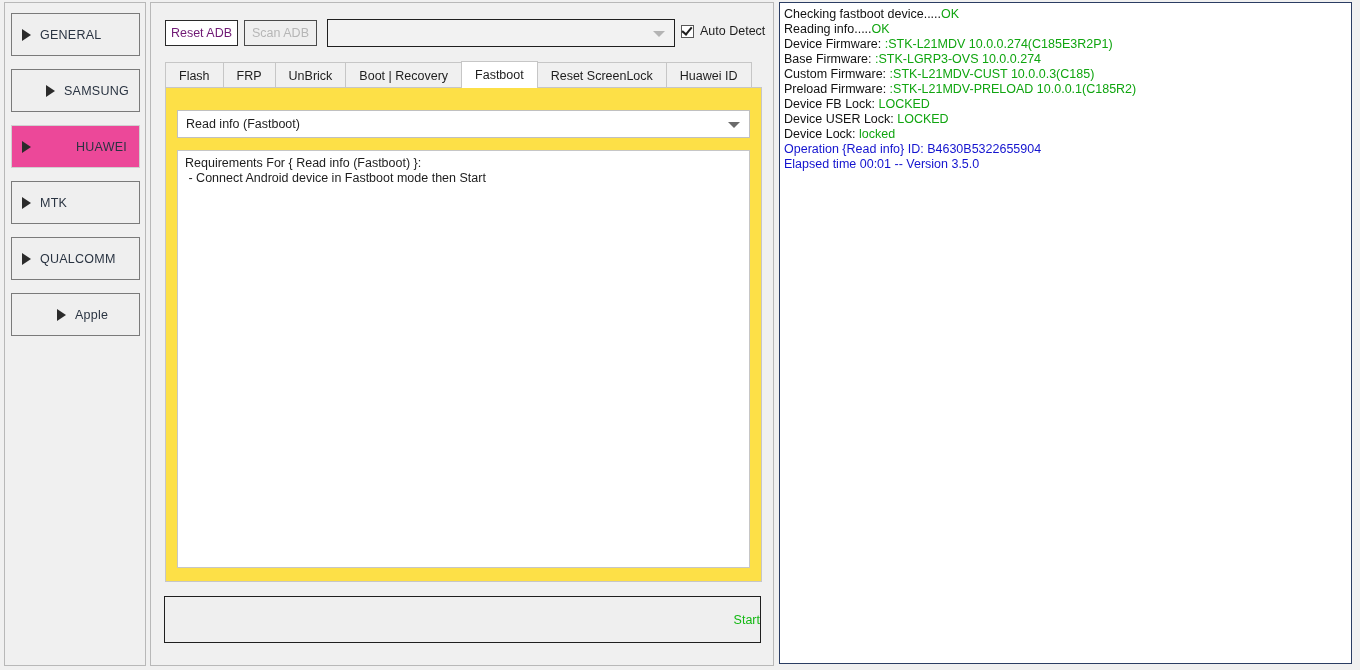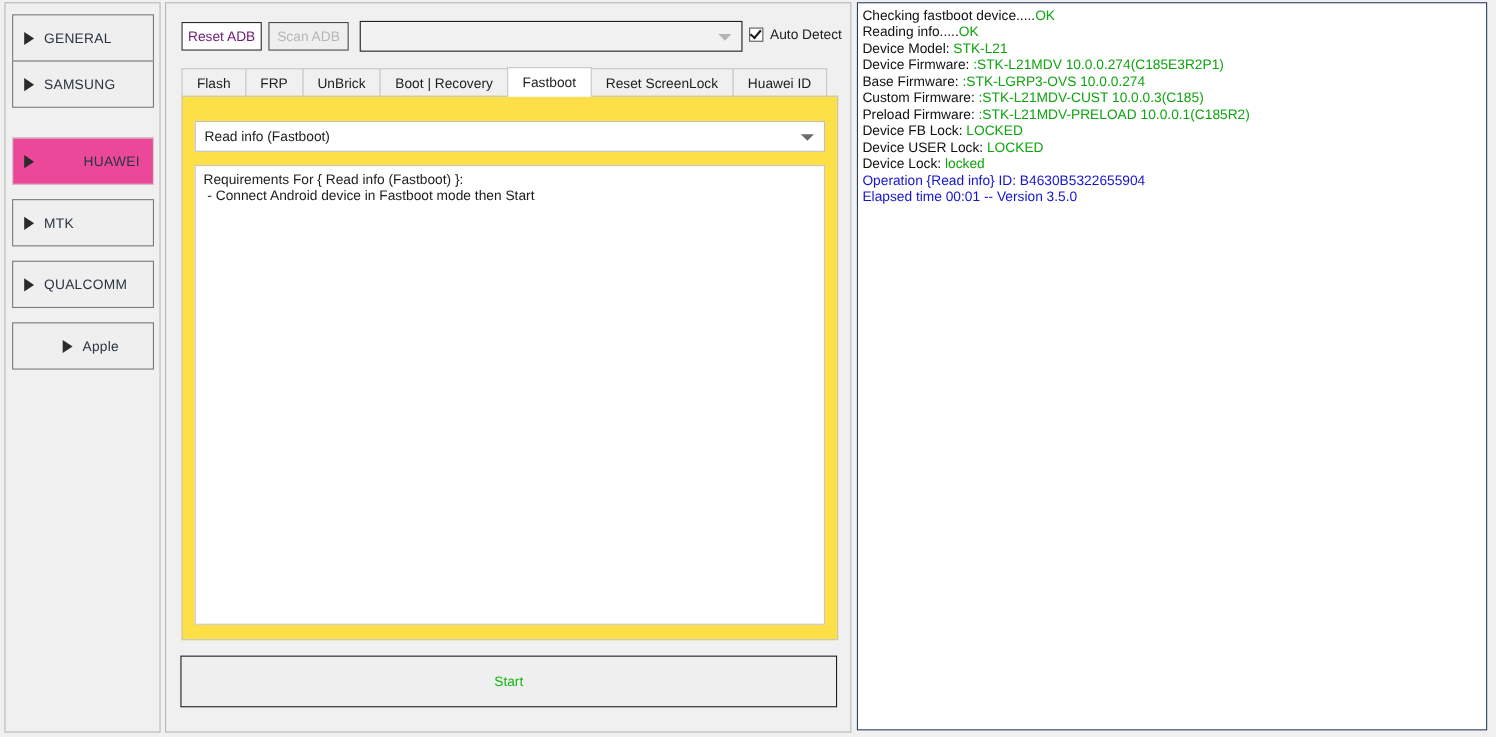--- a/index.html
+++ b/index.html
@@ -221,21 +221,21 @@
 
   #start-button {
     position: absolute;
     left: 13px; top: 593px;
     width: 597px; height: 47px;
     background: #efefef;
     border: 1px solid #1f1f1f;
     box-sizing: border-box;
     display: flex;
     align-items: center;
-    justify-content: center;
+    justify-content: flex-end;
     cursor: default;
   }
   #start-button .start-label {
     font-size: 12.5px;
     color: #14b814;
   }
 
   
   #logpanel {
     position: absolute;
@@ -259,21 +259,21 @@
 </head>
 <body>
 
 <div id="app">
 
   <div id="sidebar">
       <div class="side-item" style="top: 10px;">
         <span class="side-arrow"></span>
         <span class="side-label">GENERAL</span>
       </div>
-      <div class="side-item" style="top: 52px;">
+      <div class="side-item" style="top: 66px; padding-left: 24px;">
         <span class="side-arrow"></span>
         <span class="side-label">SAMSUNG</span>
       </div>
       <div class="side-item selected" style="top: 122px;">
         <span class="side-arrow"></span>
         <span class="side-label">HUAWEI</span>
       </div>
       <div class="side-item" style="top: 178px;">
         <span class="side-arrow"></span>
         <span class="side-label">MTK</span>
@@ -350,21 +350,20 @@
 
     <div id="start-button">
       <span class="start-label">Start</span>
     </div>
 
   </div>
 
   <div id="logpanel">
       <div class="log-line"><span>Checking fastboot device.....</span><span class="val">OK</span></div>
       <div class="log-line"><span>Reading info.....</span><span class="val">OK</span></div>
-      <div class="log-line"><span>Device Model: </span><span class="val">STK-L21</span></div>
       <div class="log-line"><span>Device Firmware: </span><span class="val">:STK-L21MDV 10.0.0.274(C185E3R2P1)</span></div>
       <div class="log-line"><span>Base Firmware: </span><span class="val">:STK-LGRP3-OVS 10.0.0.274</span></div>
       <div class="log-line"><span>Custom Firmware: </span><span class="val">:STK-L21MDV-CUST 10.0.0.3(C185)</span></div>
       <div class="log-line"><span>Preload Firmware: </span><span class="val">:STK-L21MDV-PRELOAD 10.0.0.1(C185R2)</span></div>
       <div class="log-line"><span>Device FB Lock: </span><span class="val">LOCKED</span></div>
       <div class="log-line"><span>Device USER Lock: </span><span class="val">LOCKED</span></div>
       <div class="log-line"><span>Device Lock: </span><span class="val">locked</span></div>
       <div class="log-line info"><span>Operation {Read info} ID: B4630B5322655904</span></div>
       <div class="log-line info"><span>Elapsed time 00:01 -- Version 3.5.0</span></div>
     </div>

